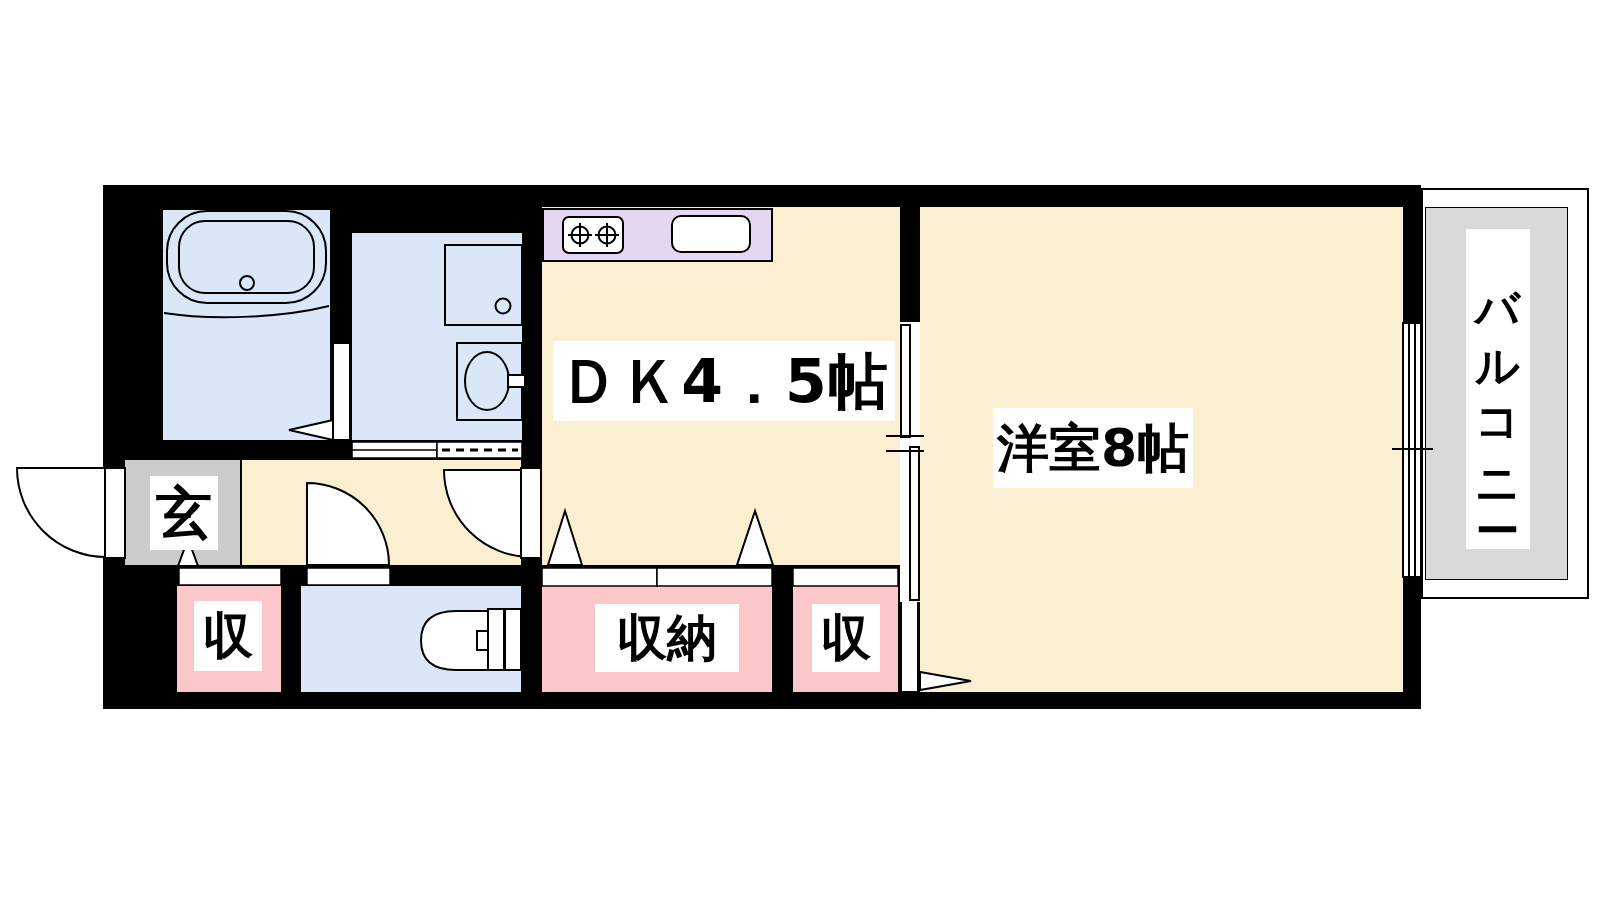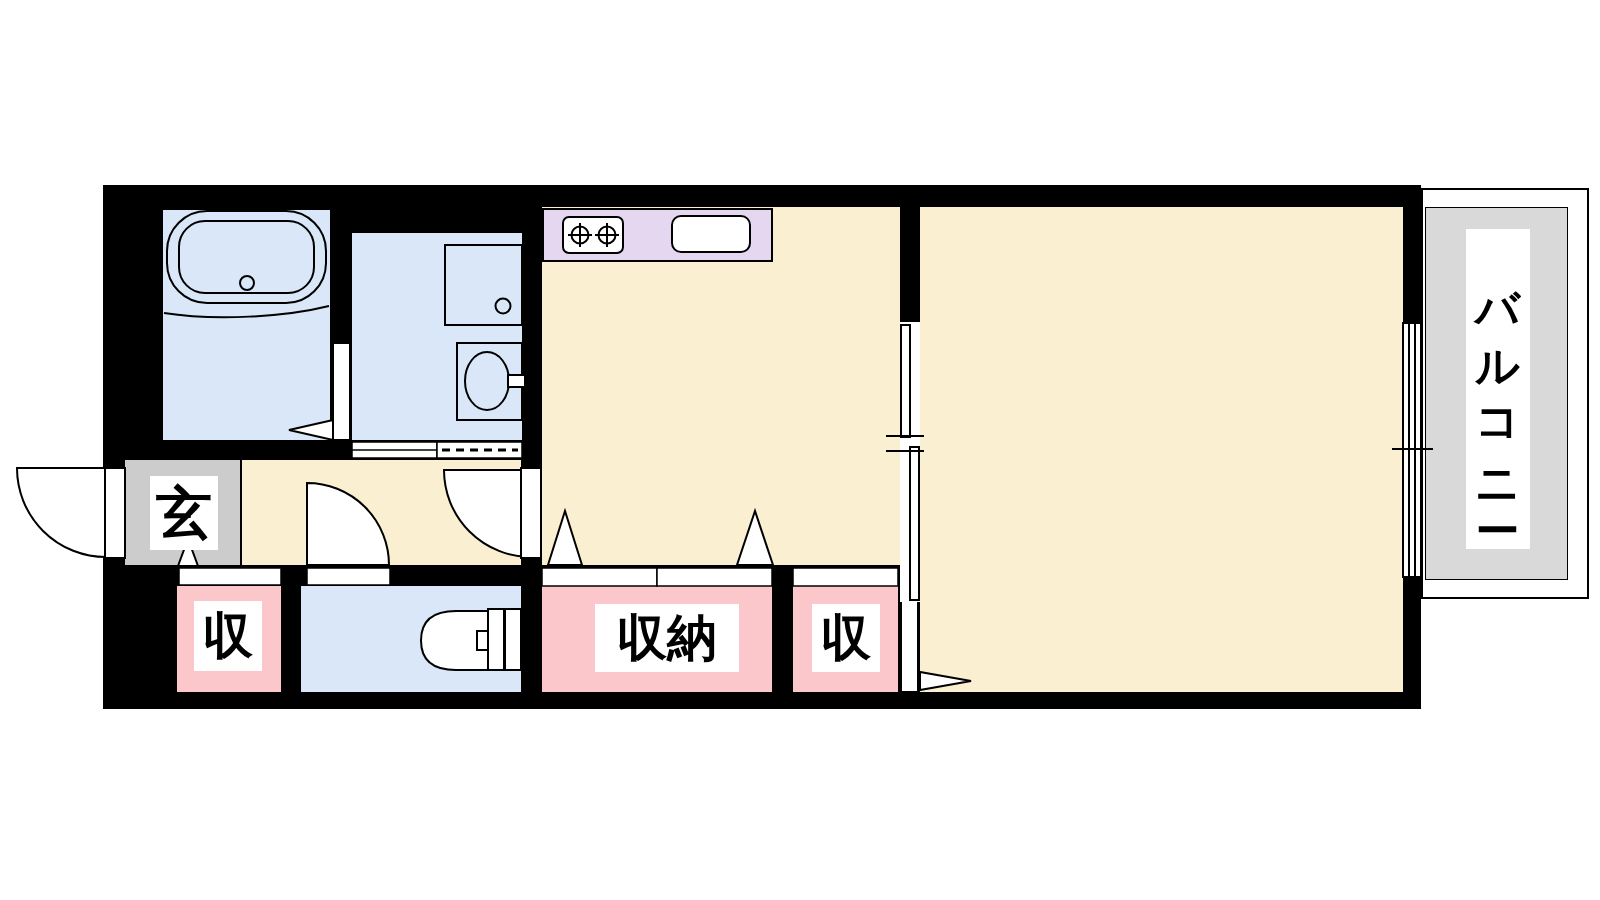--- a/index.html
+++ b/index.html
@@ -134,19 +134,21 @@
     </g>
 
     <g>
       <rect x="1403" y="323" width="18" height="254" fill="#fff"></rect>
       <line x1="1409" y1="323" x2="1409" y2="577"></line>
       <line x1="1415" y1="323" x2="1415" y2="577"></line>
       <line x1="1392" y1="449" x2="1433" y2="449"></line>
     </g>
   </svg>
 
+  <div class="rlabel" id="label-dk">ＤＫ4．5帖</div>
+  <div class="rlabel" id="label-western">洋室8帖</div>
   <div class="rlabel" id="label-genkan">玄</div>
   <div class="rlabel" id="label-closet-left">収</div>
   <div class="rlabel" id="label-closet-center">収納</div>
   <div class="rlabel" id="label-closet-right">収</div>
   <div class="rlabel" id="label-balcony">バルコニー</div>
 
 </div>
 
 </body></html>

